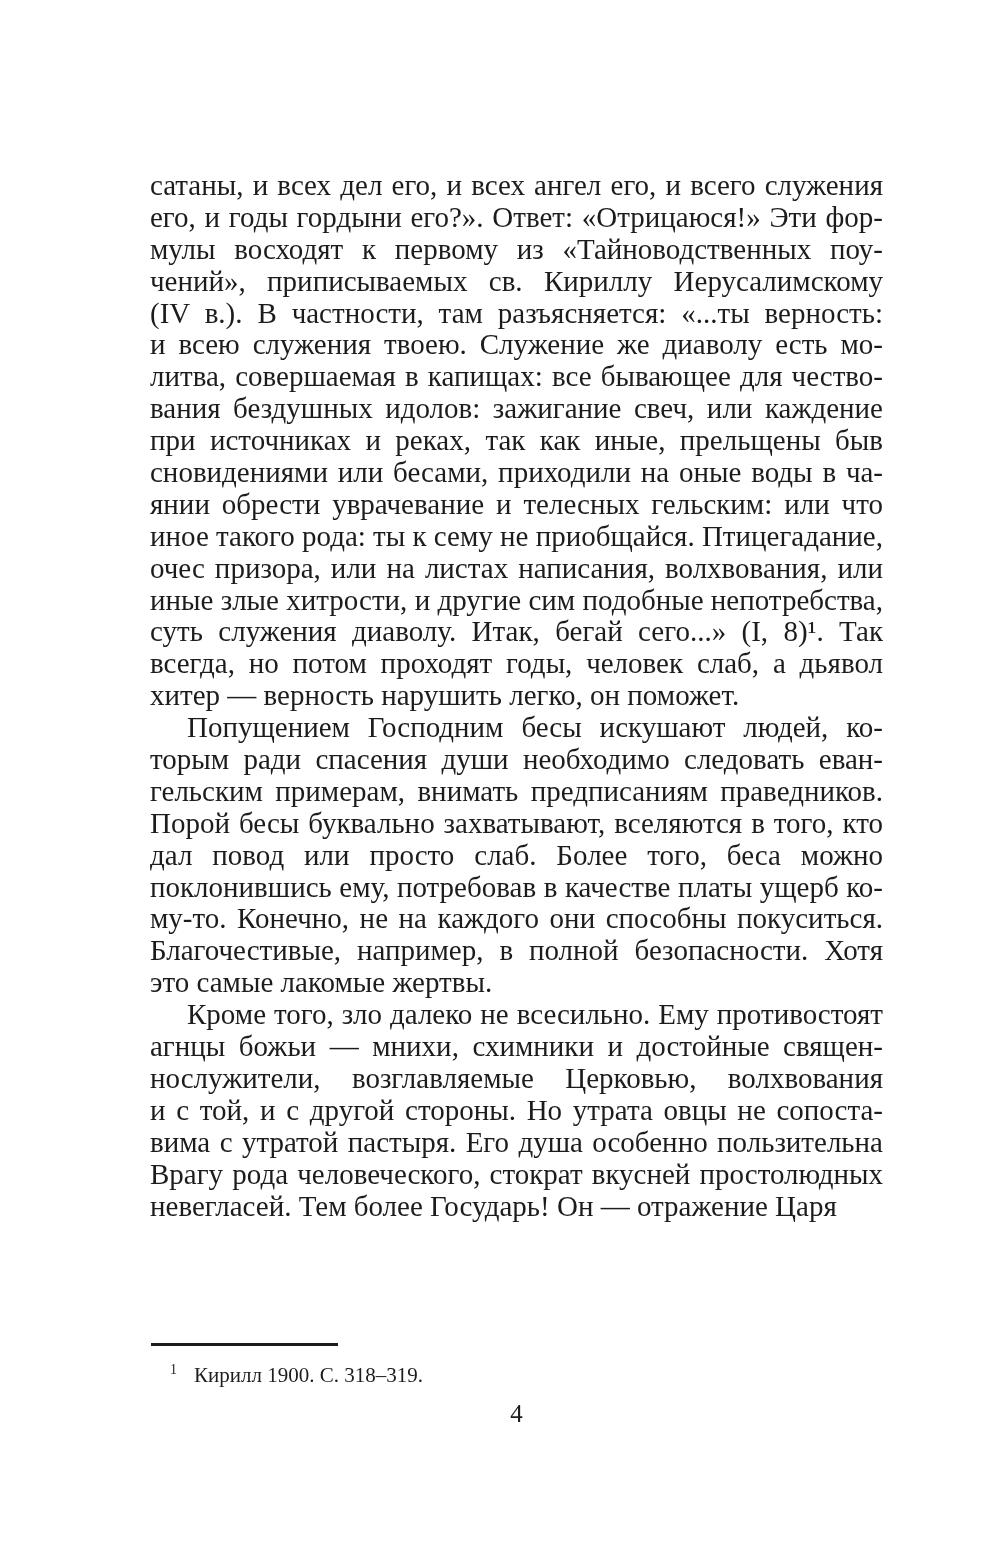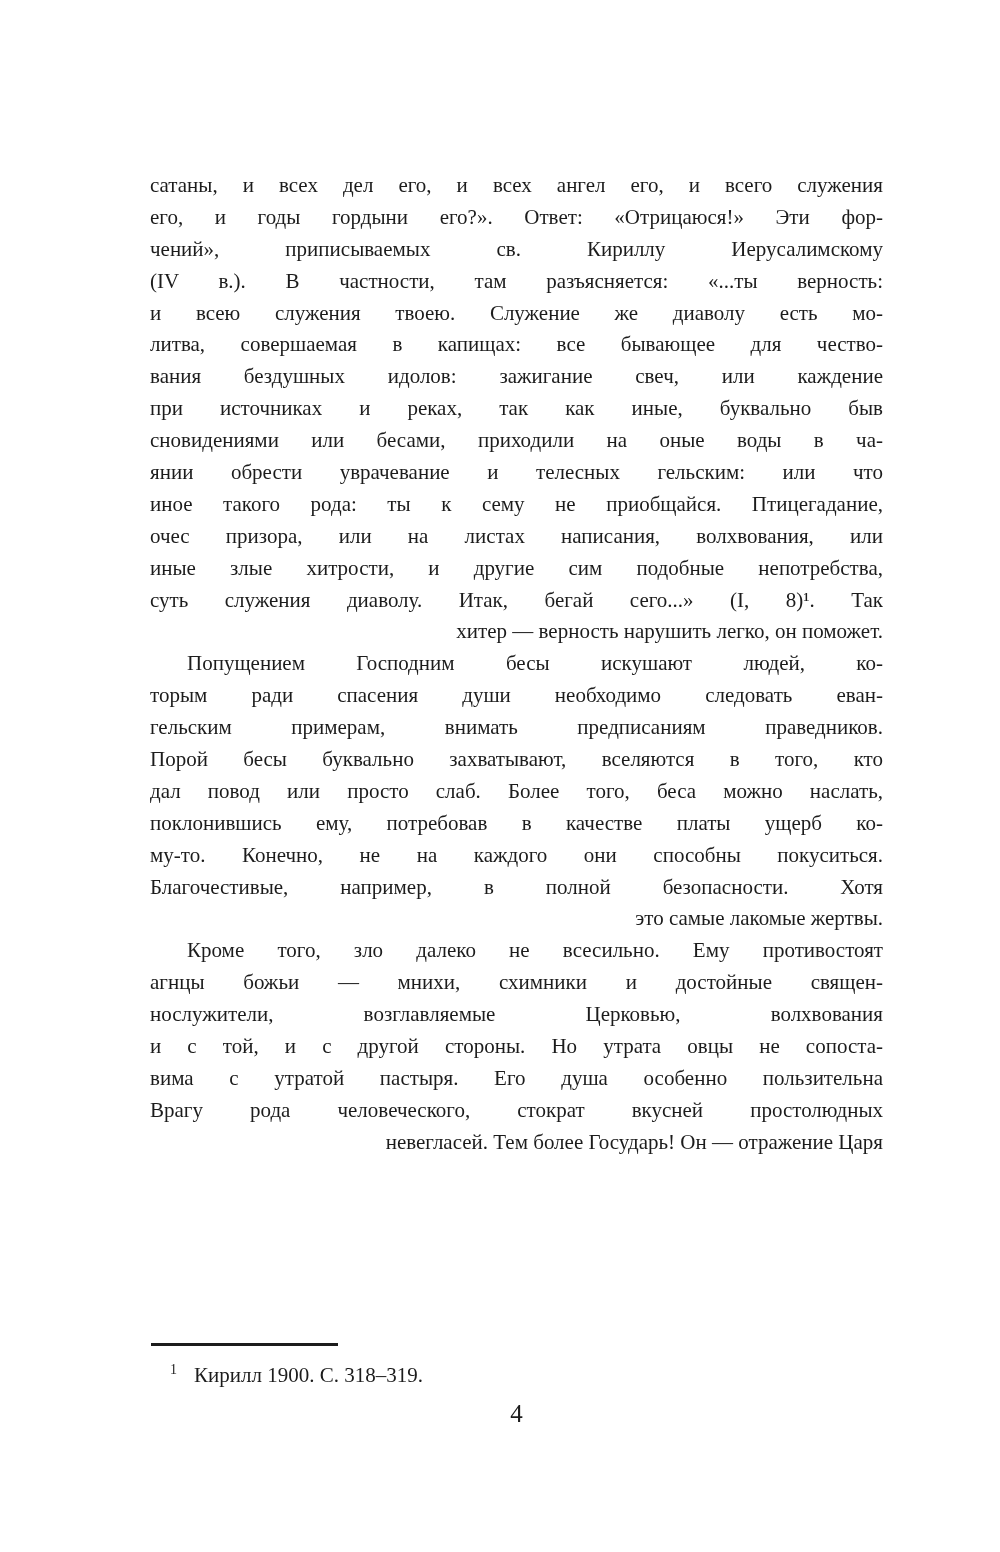--- a/index.html
+++ b/index.html
@@ -11,33 +11,33 @@
     background: #ffffff;
     overflow: hidden;
     font-family: "Liberation Serif", serif;
     color: #1c1c1c;
   }
   .text-block {
     position: absolute;
     left: 150px;
     top: 170px;
     width: 733px;
-    font-size: 21px;
+    font-size: 29px;
     line-height: 31.9px;
     color: #1c1c1c;
   }
   .line {
     text-align: justify;
     text-align-last: justify;
     white-space: normal;
     overflow: hidden;
     height: 31.9px;
   }
   .line.last {
-    text-align: right;
+    text-align: left;
     text-align-last: auto;
   }
   .line.indent {
     text-indent: 37px;
   }
   .footnote-rule {
     position: absolute;
     left: 151px;
     top: 1343px;
     width: 187px;
@@ -72,32 +72,34 @@
   }
 </style>
 </head>
 <body>
 
 <div class="page">
   <div class="text-block">
       <div>
         <div class="line">сатаны, и всех дел его, и всех ангел его, и всего служения</div>
         <div class="line">его, и годы гордыни его?». Ответ: «Отрицаюся!» Эти фор-</div>
+        <div class="line">мулы восходят к первому из «Тайноводственных поу-</div>
         <div class="line">чений», приписываемых св. Кириллу Иерусалимскому</div>
         <div class="line">(IV в.). В частности, там разъясняется: «...ты верность:</div>
         <div class="line">и всею служения твоею. Служение же диаволу есть мо-</div>
         <div class="line">литва, совершаемая в капищах: все бывающее для чество-</div>
         <div class="line">вания бездушных идолов: зажигание свеч, или каждение</div>
-        <div class="line">при источниках и реках, так как иные, буквально быв</div>
+        <div class="line">при источниках и реках, так как иные, прельщены быв</div>
         <div class="line">сновидениями или бесами, приходили на оные воды в ча-</div>
         <div class="line">янии обрести уврачевание и телесных гельским: или что</div>
         <div class="line">иное такого рода: ты к сему не приобщайся. Птицегадание,</div>
         <div class="line">очес призора, или на листах написания, волхвования, или</div>
         <div class="line">иные злые хитрости, и другие сим подобные непотребства,</div>
         <div class="line">суть служения диаволу. Итак, бегай сего...» (I, 8)¹. Так</div>
+        <div class="line">всегда, но потом проходят годы, человек слаб, а дьявол</div>
         <div class="line last">хитер — верность нарушить легко, он поможет.</div>
       </div>
       <div>
         <div class="line indent">Попущением Господним бесы искушают людей, ко-</div>
         <div class="line">торым ради спасения души необходимо следовать еван-</div>
         <div class="line">гельским примерам, внимать предписаниям праведников.</div>
         <div class="line">Порой бесы буквально захватывают, вселяются в того, кто</div>
         <div class="line">дал повод или просто слаб. Более того, беса можно наслать,</div>
         <div class="line">поклонившись ему, потребовав в качестве платы ущерб ко-</div>
         <div class="line">му-то. Конечно, не на каждого они способны покуситься.</div>

